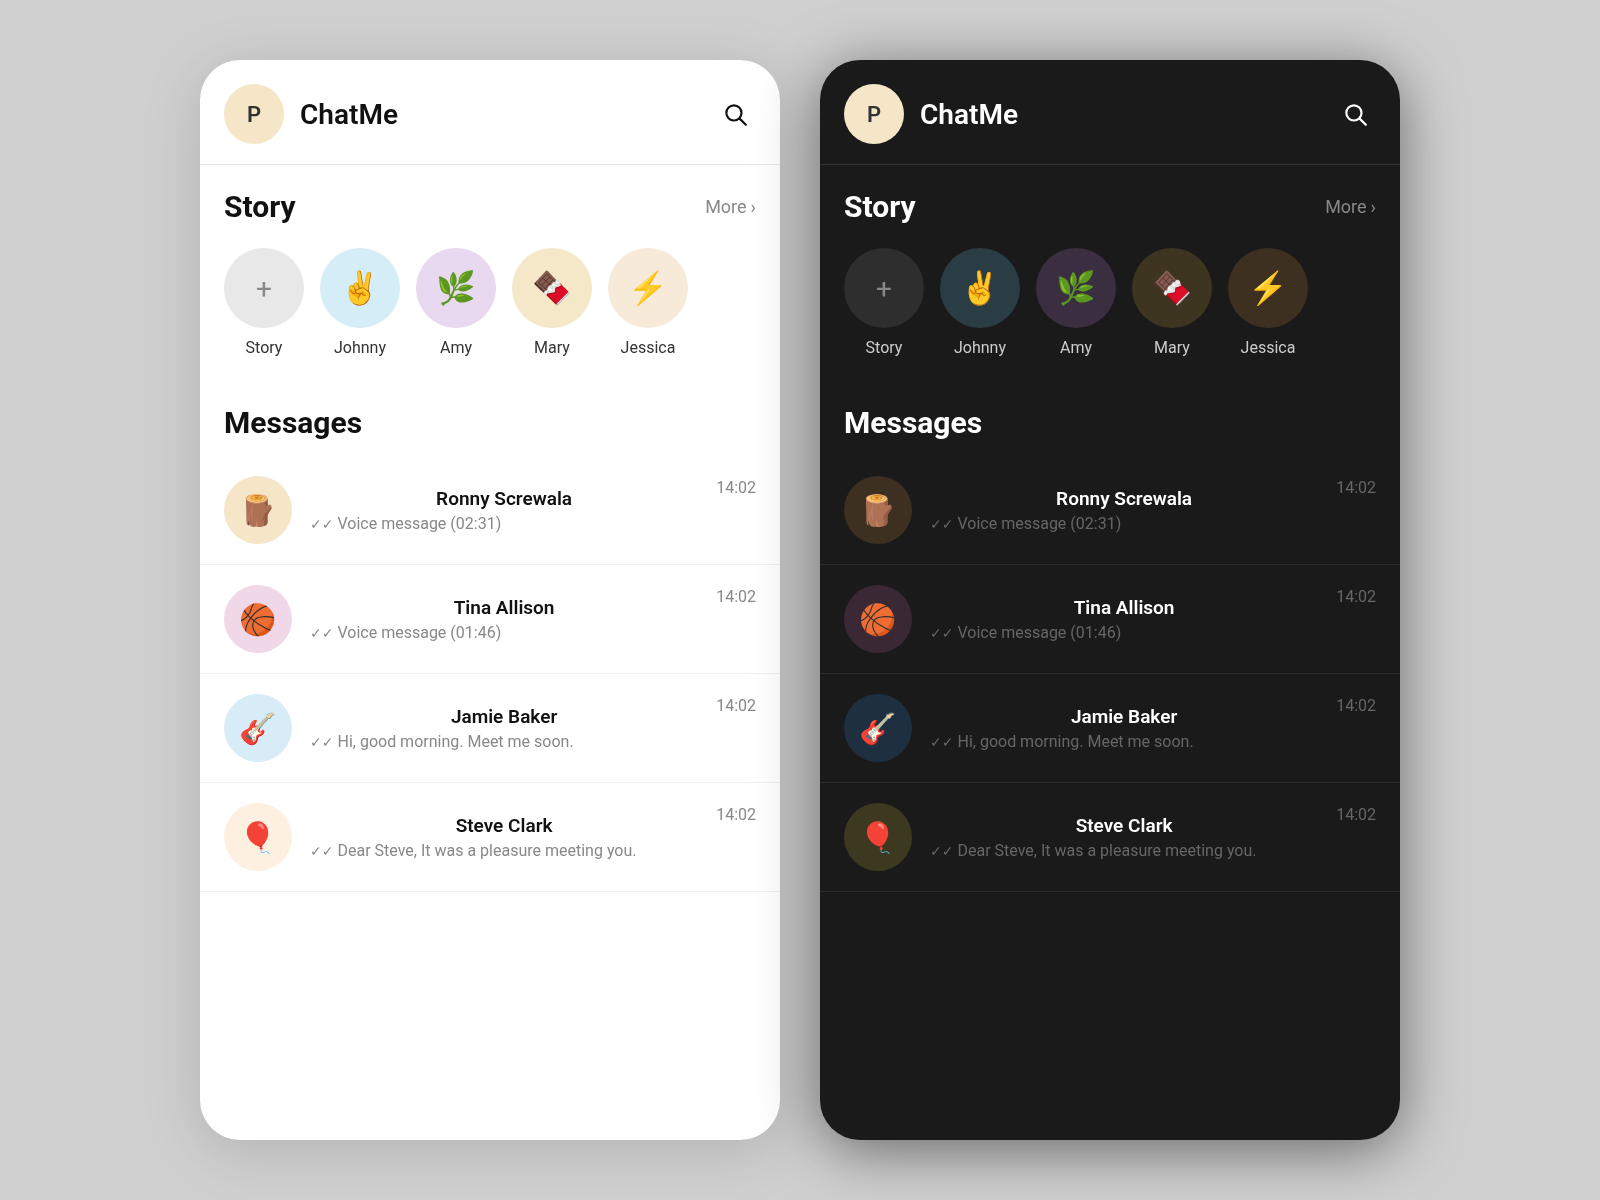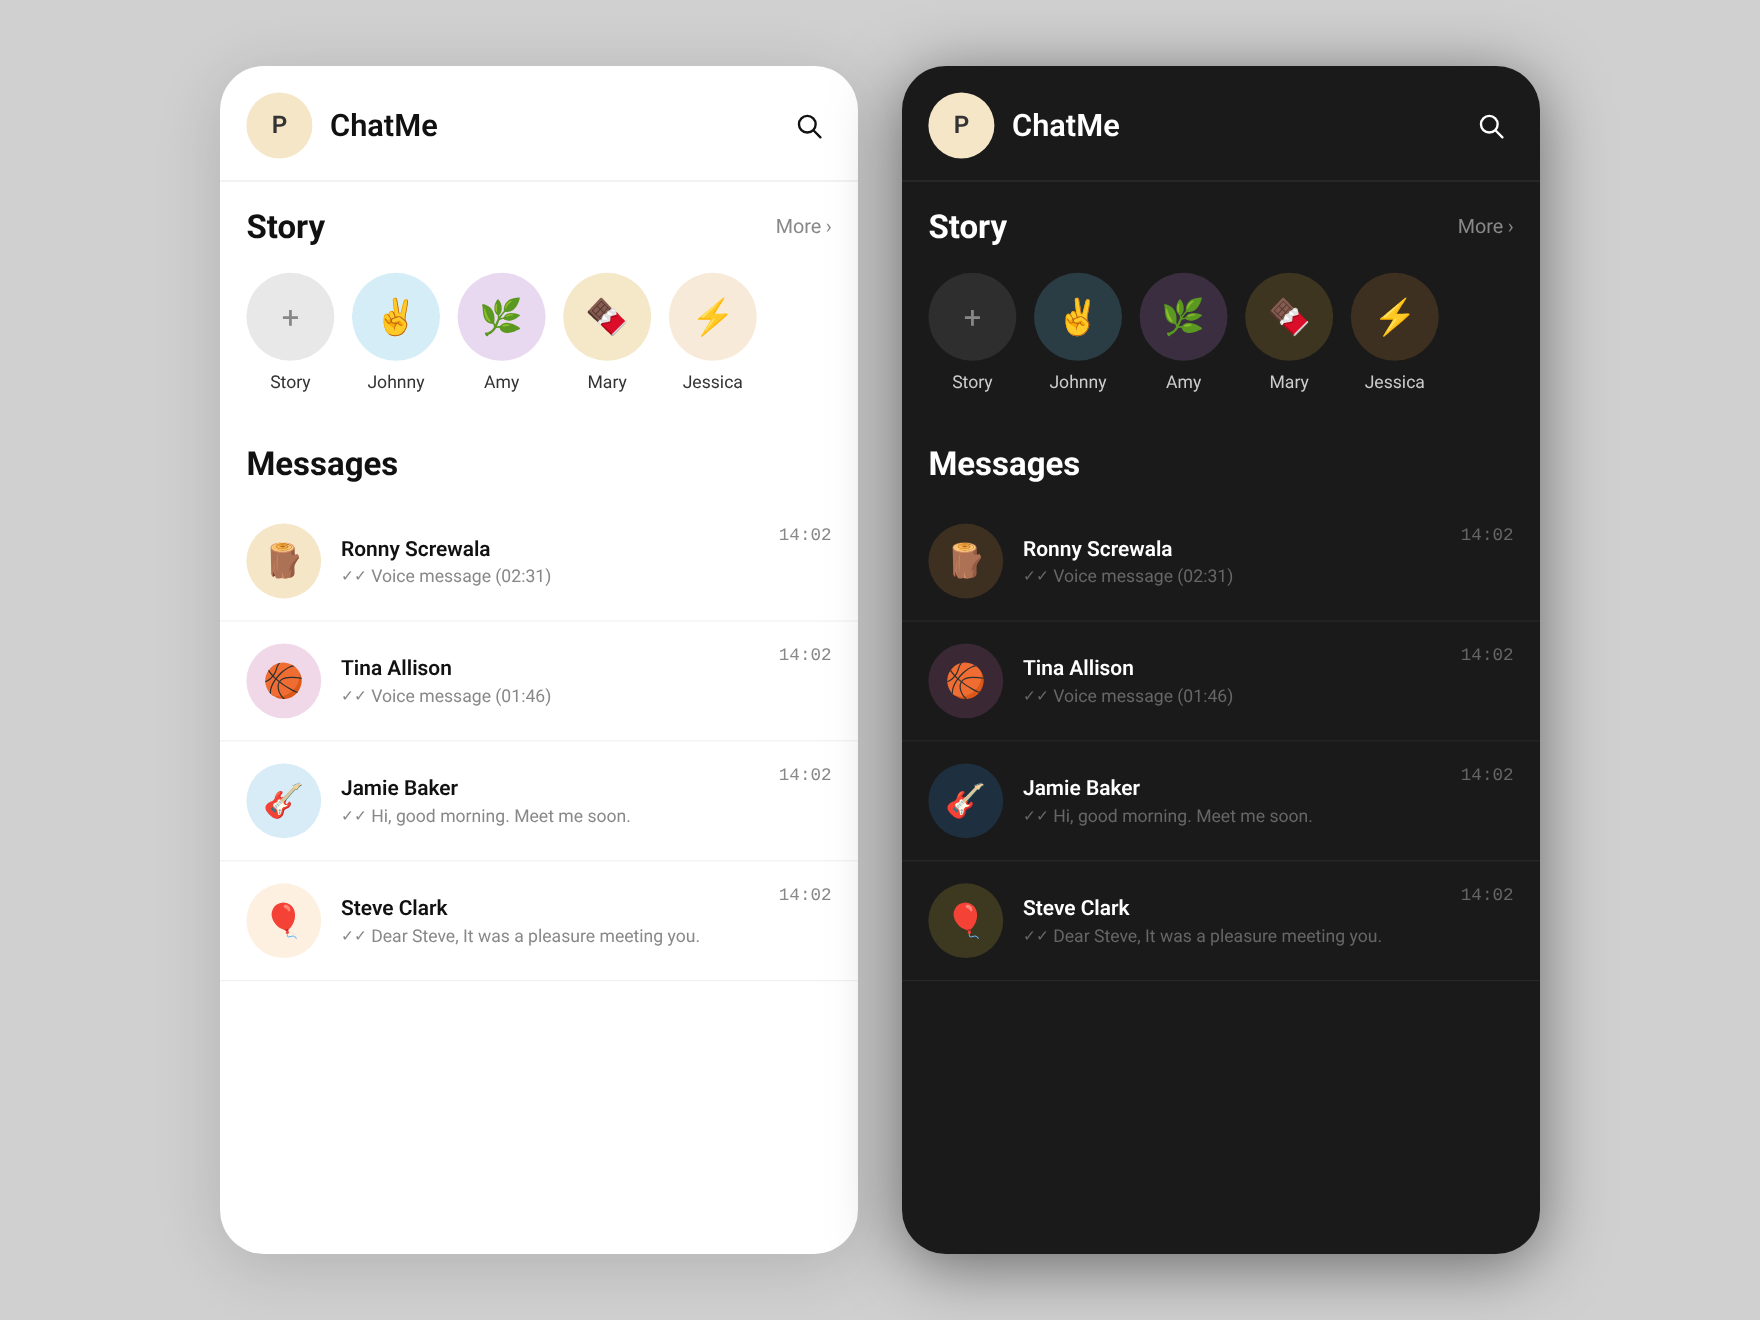--- a/index.html
+++ b/index.html
@@ -211,20 +211,21 @@
 
     .msg-content {
       flex: 1;
       min-width: 0;
     }
 
     .msg-name {
       font-size: 19px;
       font-weight: 600;
       margin-bottom: 4px;
+      text-align: center;
     }
 
     .phone.light .msg-name { color: #111; }
     .phone.dark .msg-name { color: #fff; }
 
     .msg-preview {
       font-size: 16px;
       display: flex;
       align-items: center;
       gap: 4px;
@@ -233,21 +234,20 @@
       text-overflow: ellipsis;
     }
 
     .phone.light .msg-preview { color: #888; }
     .phone.dark .msg-preview { color: #666; }
 
     .msg-time {
       font-size: 16px;
       align-self: flex-start;
       padding-top: 2px;
-      font-family: Liberation Mono, monospace;
     }
 
     .phone.light .msg-time { color: #888; }
     .phone.dark .msg-time { color: #666; }
 
     .double-check {
       font-size: 14px;
       flex-shrink: 0;
     }
   </style>

